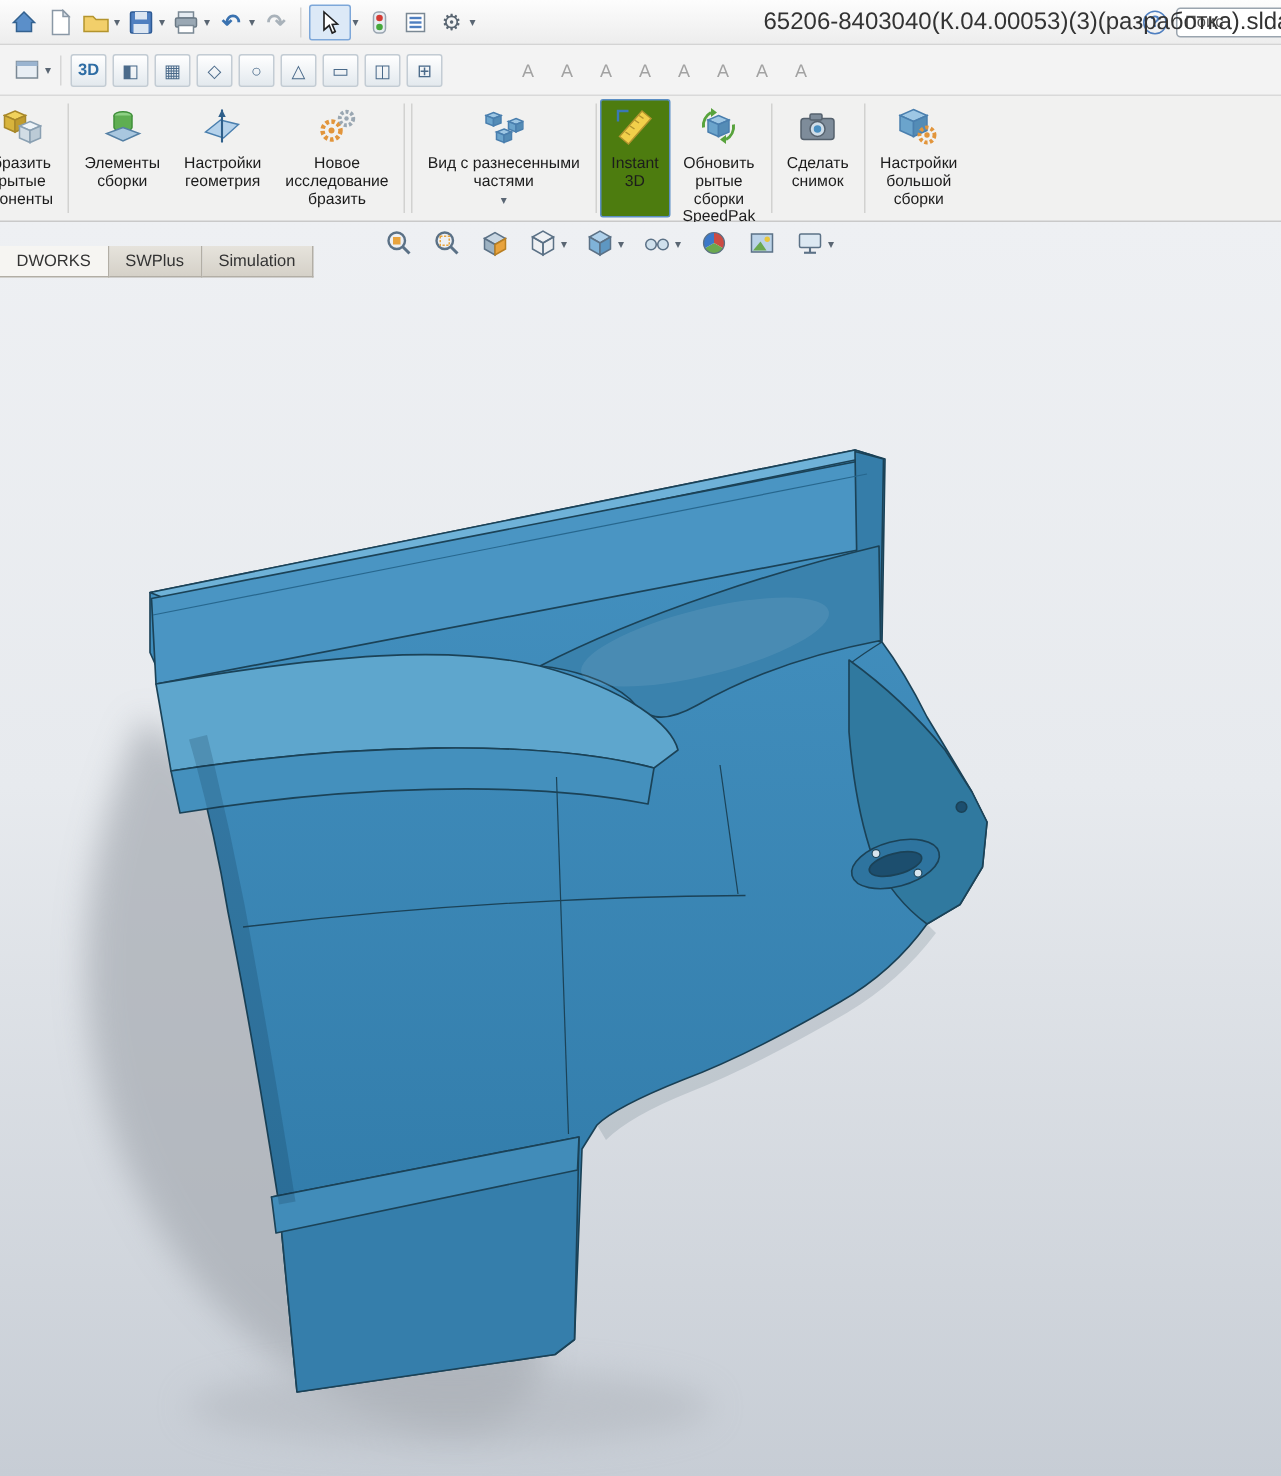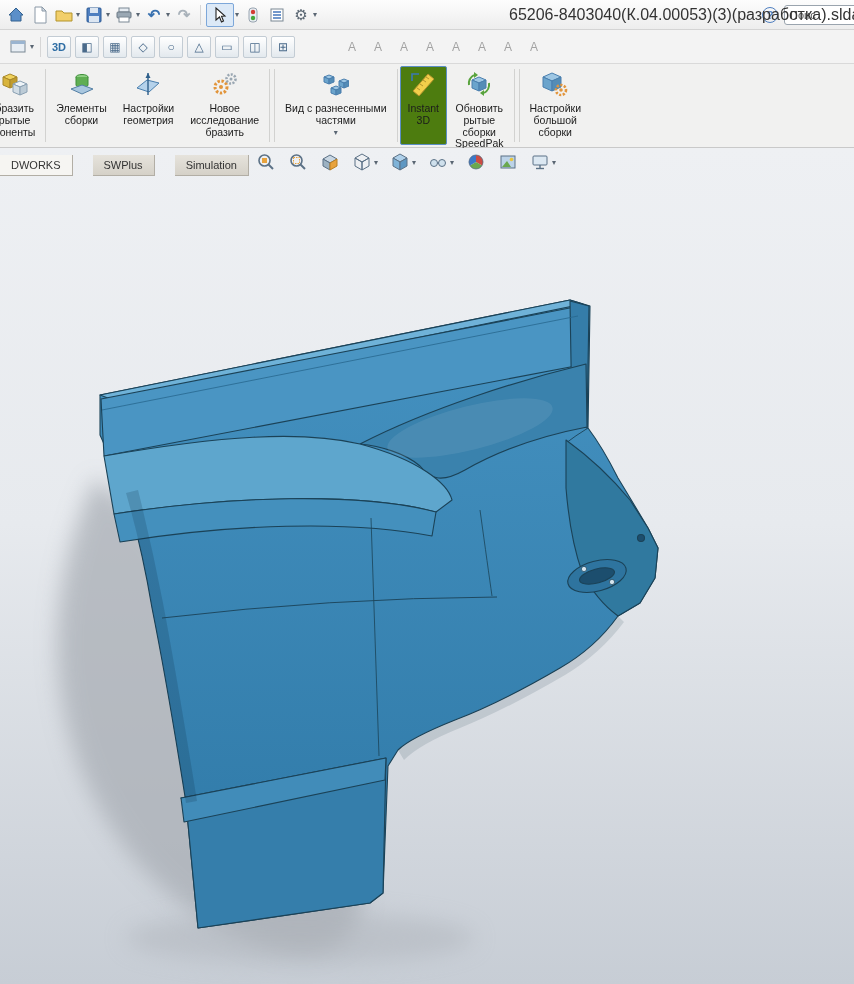--- a/index.html
+++ b/index.html
@@ -39,21 +39,21 @@
           padding:4px 7px 1px; gap:2px; border:1px solid transparent; border-radius:2px; }
   .rbtn.clip { margin-left:-14px; }
   .rbtn.active { background:#4d7c0f; border-color:#5b8ec4; }
   .rlabel { font-size:10.5px; line-height:1.12; text-align:center; white-space:pre-line; color:#1c1c1c; }
   .rdd { font-size:8px; color:#5a6673; line-height:1; }
   .rsep { width:1px; background:#d2d2d0; margin:3px 2px; }
 
   
   .main { position:relative; height:836px; overflow:hidden; }
   .vp { position:absolute; inset:0; width:100%; height:100%; display:block; }
-  .doc-tabs { position:absolute; top:7px; left:0; display:flex; z-index:3;gap:20px; }
+  .doc-tabs { position:absolute; top:16px; left:0; display:flex; z-index:3; }
   .tab { height:21px; padding:0 11px; display:flex; align-items:center; font-size:11px; color:#333;
          background:linear-gradient(#e6e3dc,#d5d1c8); border-right:1px solid #b2aea5; border-bottom:1px solid #b2aea5; }
   .tab.active { background:#f6f5f2; }
   .headsup { position:absolute; top:2px; left:250px; display:flex; align-items:center; gap:12px; z-index:3; padding:2px 6px; }
   .hud-btn { display:flex; align-items:center; gap:2px; }
   .hud-dd { font-size:8px; color:#5a6673; }
 </style>
 </head>
 <body>
 
@@ -288,20 +288,32 @@
           <polygon points="18,19 18,25 14,22" fill="#58a33c"></polygon>
       </svg>
     </span>
     <span class="rlabel">Обновить
 рытые
 сборки
 SpeedPak</span>
   </div>
   <div class="rsep"></div>
 
+  <div class="rbtn">
+    <span>
+      <svg width="26" height="26" viewBox="0 0 26 26">
+        <rect x="2" y="8" width="22" height="14" rx="2" fill="#7e8c9a" stroke="#55616d"></rect>
+          <rect x="8" y="5" width="8" height="4" rx="1" fill="#7e8c9a" stroke="#55616d"></rect>
+        <circle cx="13" cy="15" r="5" fill="#cfdde8" stroke="#55616d"></circle>
+          <circle cx="13" cy="15" r="2.5" fill="#4a90c2"></circle>
+      </svg>
+    </span>
+    <span class="rlabel">Сделать
+снимок</span>
+  </div>
   <div class="rsep"></div>
 
   <div class="rbtn">
     <span>
       <svg width="26" height="26" viewBox="0 0 26 26">
         <polygon points="10,2 19,6 10,10 1,6" fill="#9ec7e4" stroke="#4a7fae"></polygon>
           <polygon points="1,6 10,10 10,20 1,16" fill="#6ba4cc" stroke="#4a7fae"></polygon>
           <polygon points="19,6 10,10 10,20 19,16" fill="#548cb6" stroke="#4a7fae"></polygon>
         <circle cx="19" cy="19" r="5" fill="none" stroke="#e2953b" stroke-width="2.6" stroke-dasharray="2.2,1.5"></circle>
           <circle cx="19" cy="19" r="1.8" fill="#e2953b"></circle>

